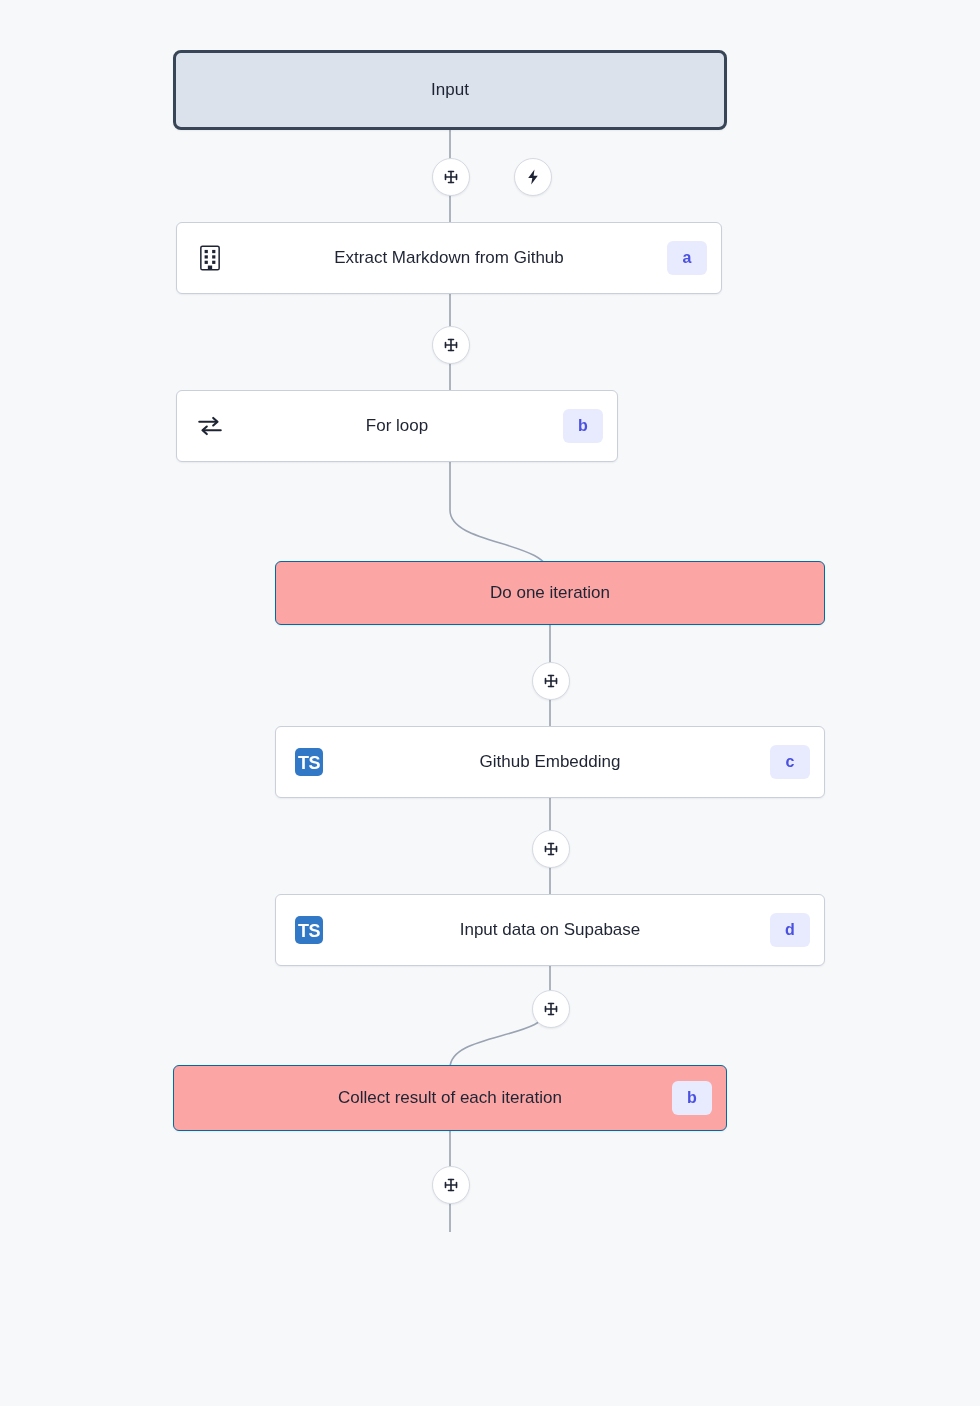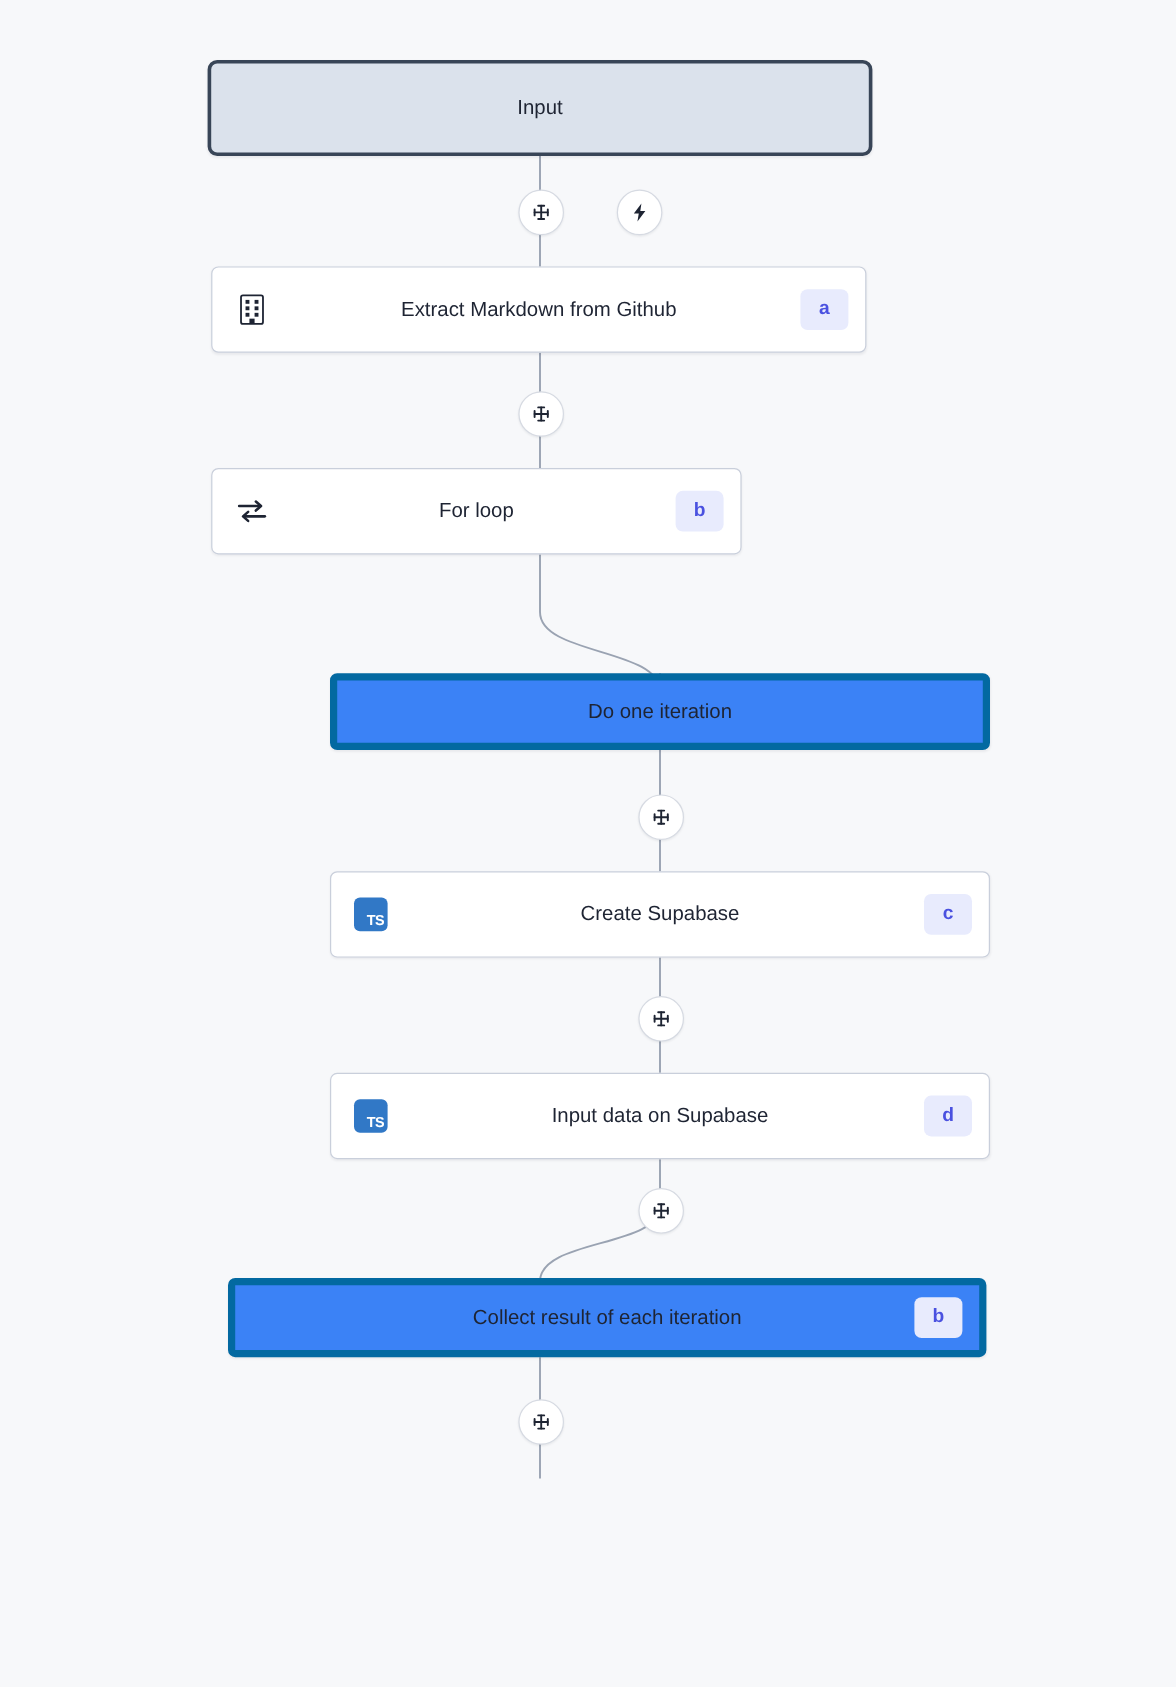--- a/index.html
+++ b/index.html
@@ -39,22 +39,22 @@
     color: #1e2433;
     background: #ffffff;
     border: 1px solid #c9cfdb;
     box-shadow: 0 1px 2px rgba(16,24,40,0.06);
   }
   .node .label {
     text-align: center;
     line-height: 1.2;
   }
   .node.shaded {
-    background: #3b82f6;
-    border: 6px solid #0369a1;
+    background: #fca5a5;
+    border: 1px solid #0369a1;
   }
   .node.input {
     background: #dbe2ec;
     border: 3px solid #384557;
     border-radius: 8px;
   }
   .node .icon-left {
     position: absolute;
     left: 18px;
     top: 50%;
@@ -80,21 +80,21 @@
     display: flex;
     align-items: center;
     justify-content: center;
   }
   .ts-icon {
     width: 28px;
     height: 28px;
     border-radius: 5px;
     background: #3178c6;
     color: #ffffff;
-    font-size: 12px;
+    font-size: 18px;
     font-weight: bold;
     display: flex;
     align-items: flex-end;
     justify-content: flex-end;
     box-sizing: border-box;
     padding: 0 3px 2px 0;
     letter-spacing: -0.5px;
   }
   .github-icon {
     width: 26px;
@@ -173,33 +173,33 @@
   </div>
 
   <div class="node shaded" style="left:275px; top:561px; width:550px; height:64px;">
     <span class="label">Do one iteration</span>
   </div>
 
   <div class="node" style="left:275px; top:726px; width:550px; height:72px;">
     <span class="icon-left">
       <span class="ts-icon">TS</span>
     </span>
-    <span class="label">Create Supabase</span>
+    <span class="label">Github Embedding</span>
     <span class="badge">c</span>
   </div>
 
   <div class="node" style="left:275px; top:894px; width:550px; height:72px;">
     <span class="icon-left">
       <span class="ts-icon">TS</span>
     </span>
     <span class="label">Input data on Supabase</span>
     <span class="badge">d</span>
   </div>
 
-  <div class="node shaded" style="left:190px; top:1065px; width:632px; height:66px;">
+  <div class="node shaded" style="left:173px; top:1065px; width:554px; height:66px;">
     <span class="label">Collect result of each iteration</span>
     <span class="badge">b</span>
   </div>
 
 
   <div class="handle" style="left:432px; top:158px;">
     <svg width="18" height="18" viewBox="0 0 18 18" fill="none" stroke="#1e2433" stroke-width="1.6" stroke-linecap="round" stroke-linejoin="round">
       <path d="M9 3.5 V14.5 M3.5 9 H14.5"></path>
       <path d="M6.5 3.5 h5 M6.5 14.5 h5 M3.5 6.5 v5 M14.5 6.5 v5"></path>
     </svg>

